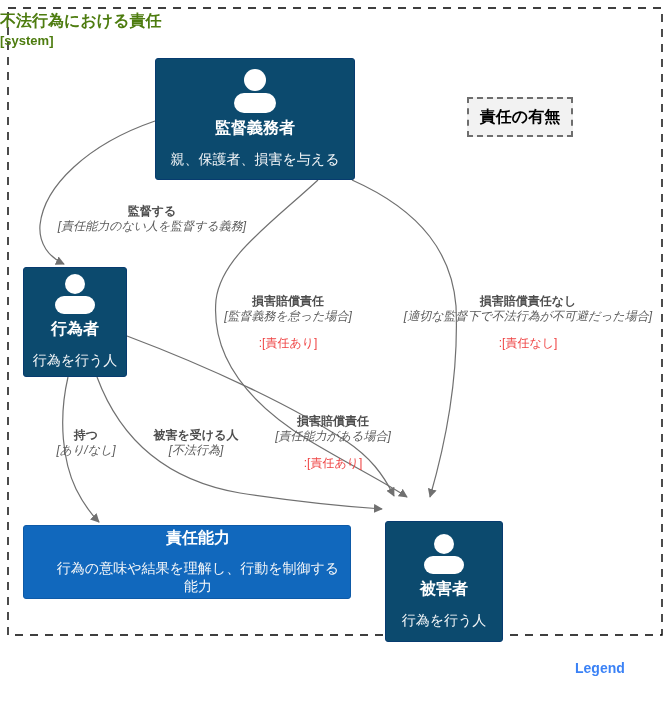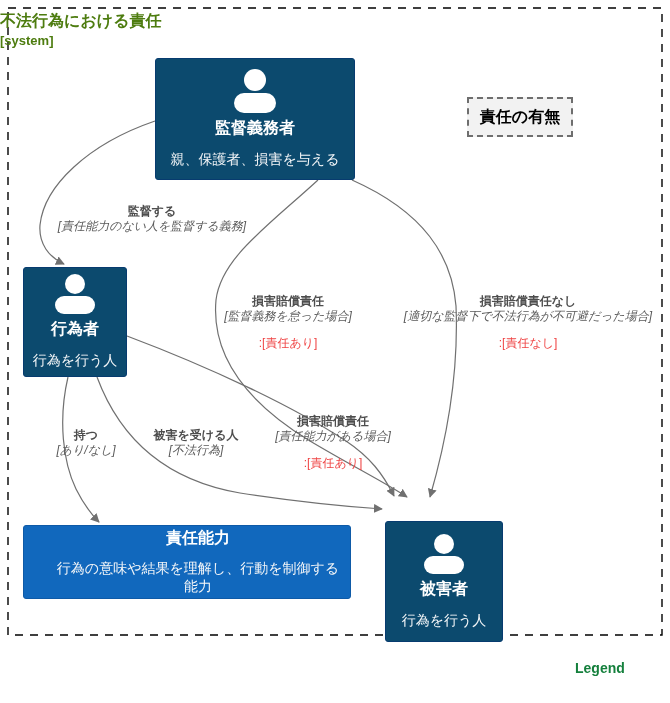--- a/index.html
+++ b/index.html
@@ -35,21 +35,21 @@
   }
 
   .edge-label{
     position:absolute;transform:translateX(-50%);text-align:center;
     font-size:12px;line-height:1.28;color:#4d4d4d;white-space:nowrap;
   }
   .edge-label .name{font-weight:bold;}
   .edge-label .detail{font-style:italic;color:#5a5a5a;}
   .edge-label .result{margin-top:11px;color:#ef4444;}
 
-  .legend{position:absolute;left:575px;top:660px;font-size:14px;font-weight:bold;color:#15803d;}
+  .legend{position:absolute;left:575px;top:660px;font-size:14px;font-weight:bold;color:#3b82f6;}
 </style>
 </head>
 <body>
 
 <div class="canvas">
 
   <svg class="edges" width="670" height="703" viewBox="0 0 670 703">
     <defs>
       <marker id="arrowhead" viewBox="0 0 10 10" refX="9" refY="5" markerWidth="7.5" markerHeight="7.5" orient="auto-start-reverse">
         <path d="M0 0 L10 5 L0 10 z" fill="#707070"></path>

